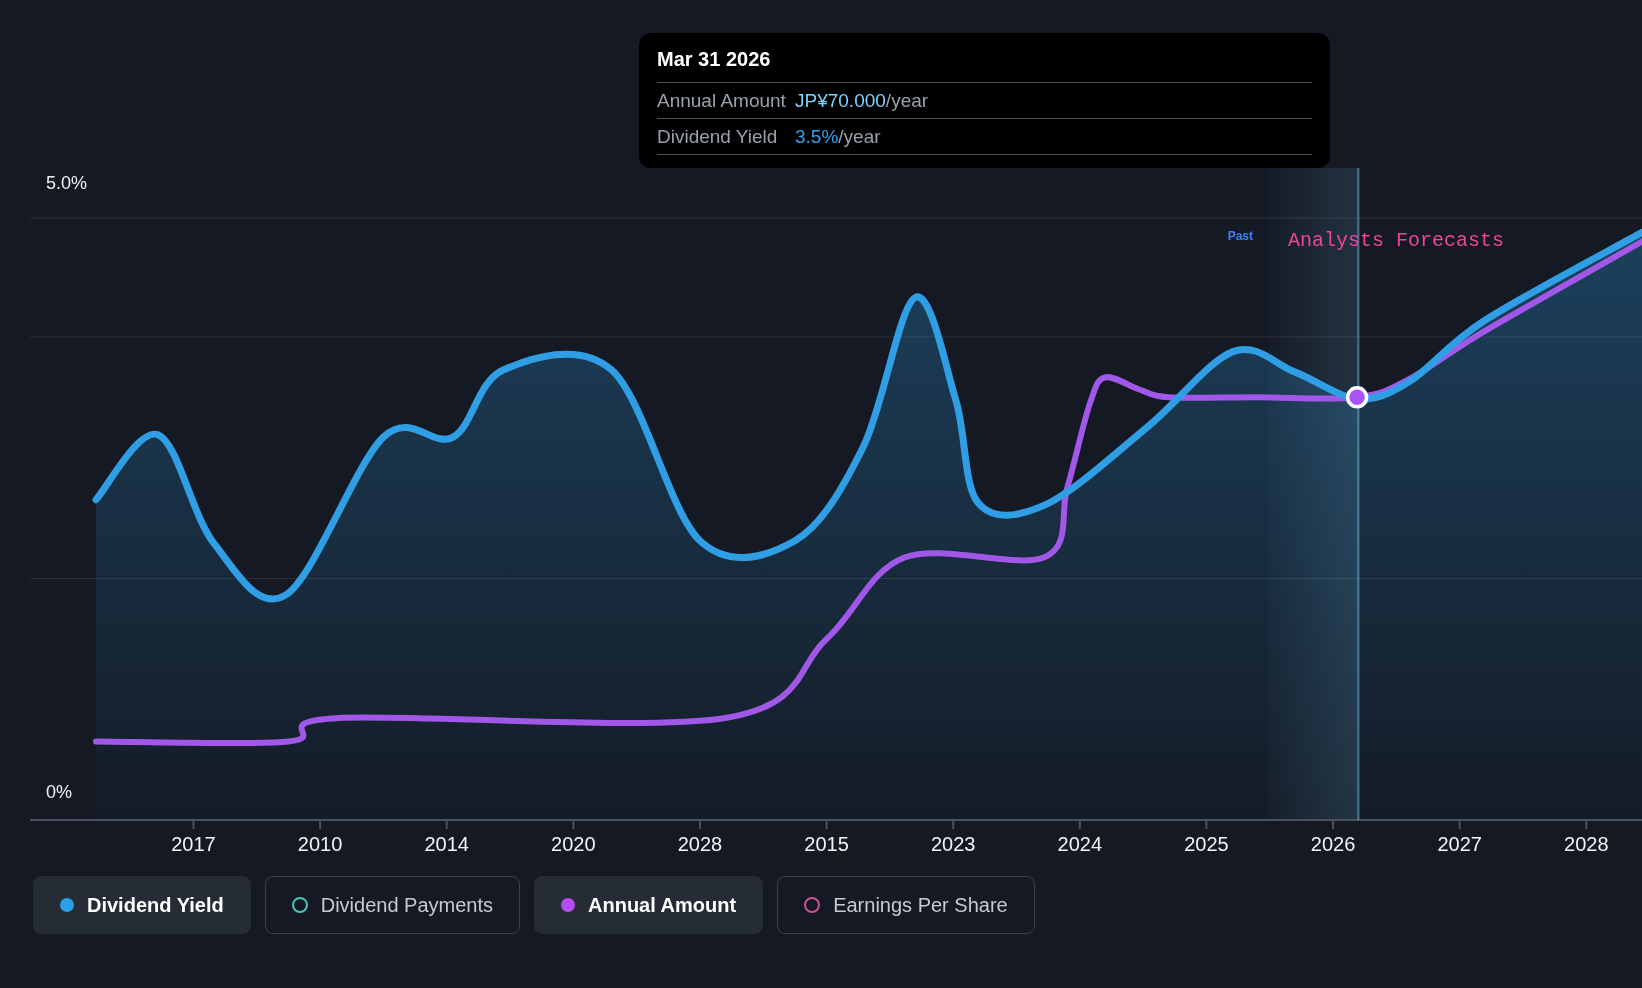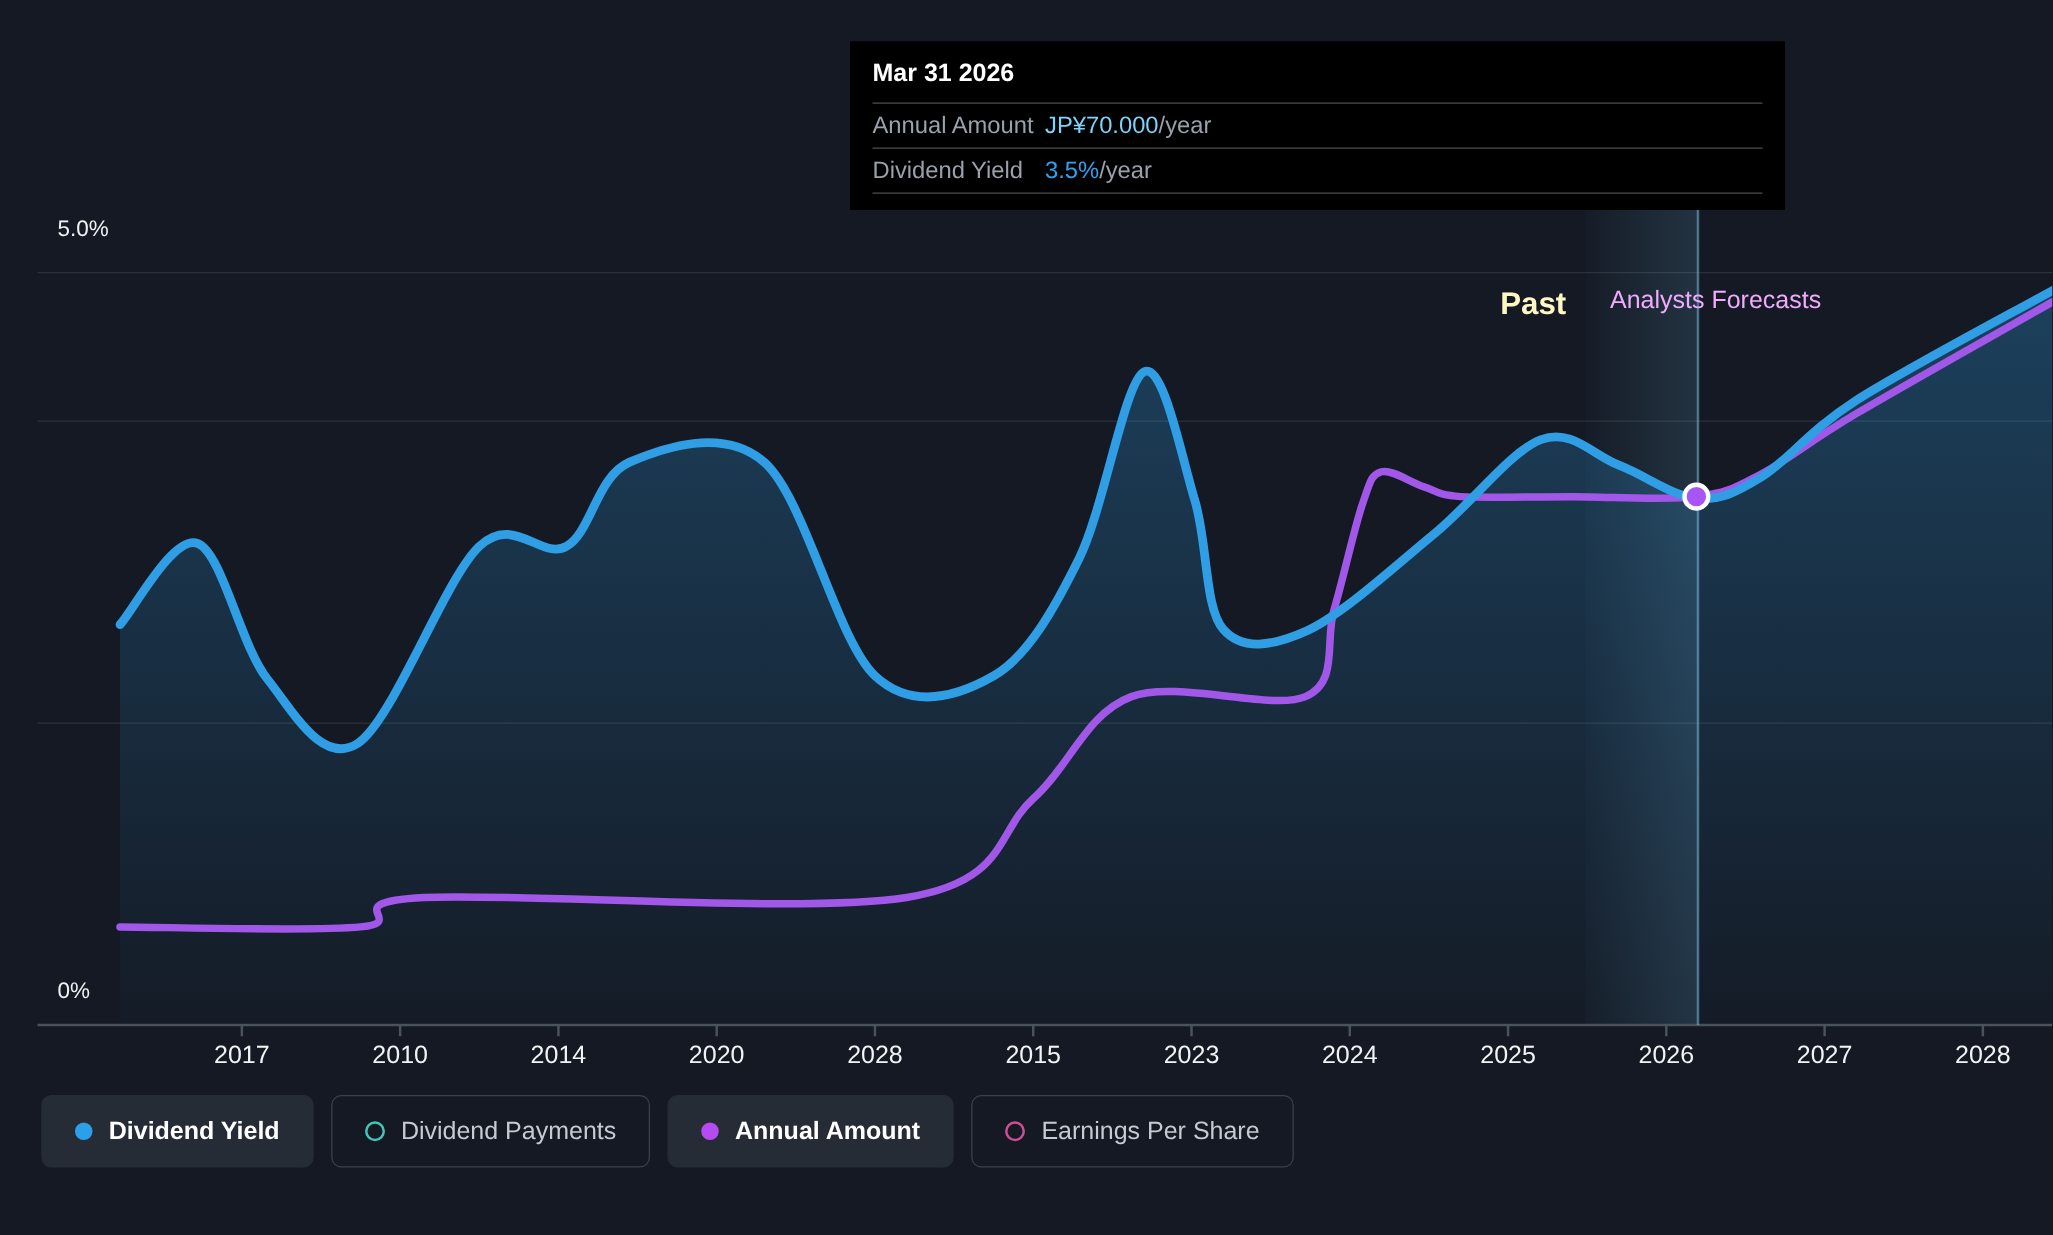--- a/index.html
+++ b/index.html
@@ -1,38 +1,38 @@
 <!DOCTYPE html>
 <html><head>
 <meta charset="utf-8">
 <style>
   html,body{margin:0;padding:0;background:#141923;}
   .stage{position:relative;width:1642px;height:988px;background:#141923;
          font-family:"Liberation Sans",sans-serif;overflow:hidden;}
   svg{position:absolute;left:0;top:0;}
 
   
-  .tooltip{position:absolute;left:680px;top:33px;width:748px;height:135px;
-           background:#000;border-radius:0;box-sizing:border-box;padding:0 18px;z-index:5;}
+  .tooltip{position:absolute;left:639px;top:33px;width:691px;height:135px;
+           background:#000;border-radius:12px;box-sizing:border-box;padding:0 18px;z-index:5;}
   .tt-title{height:49px;line-height:53px;color:#ffffff;font-size:20px;font-weight:700;
             border-bottom:1px solid #4a4e53;}
   .tt-row{display:flex;align-items:center;height:35px;border-bottom:1px solid #4a4e53;font-size:19px;}
   .tt-label{width:138px;color:#9aa1aa;flex:none;}
   .tt-value{white-space:nowrap;}
   .tt-suffix{color:#9aa1aa;}
   .v-purple{color:#7dd3fc;font-style:normal;}
   .v-blue{color:#2ea3f2;font-style:normal;}
 
   
   .ylabel{position:absolute;color:#eef0f2;font-size:18px;z-index:3;}
   .ylabel.top{left:46px;top:173px;}
   .ylabel.bottom{left:46px;top:782px;}
   .past{position:absolute;top:229px;left:1098px;width:155px;text-align:right;
-        color:#fef9c3;font-size:25px;font-weight:600;z-index:3;}
-  .forecast{position:absolute;top:229px;left:1288px;color:#f0abfc;font-size:20px;z-index:3;}
+        color:#3b82f6;font-size:12px;font-weight:600;z-index:3;}
+  .forecast{position:absolute;top:229px;left:1288px;color:#ec4899;font-size:20px;z-index:3;font-family:Liberation Mono, monospace;}
   .xtick-label{position:absolute;top:833px;width:90px;margin-left:-45px;text-align:center;
                color:#f2f3f5;font-size:20px;z-index:3;}
 
   
   .legend{position:absolute;left:33px;top:876px;display:flex;gap:14px;z-index:4;}
   .lg-btn{display:flex;align-items:center;gap:13px;height:58px;padding:0 26px;border-radius:8px;
           font-size:20px;box-sizing:border-box;cursor:pointer;user-select:none;}
   .lg-btn.active{background:#262c35;border:1px solid #262c35;color:#ffffff;font-weight:700;}
   .lg-btn.inactive{background:transparent;border:1px solid #3a414b;color:#c6cbd1;font-weight:400;}
   .dot{width:14px;height:14px;border-radius:50%;flex:none;}

